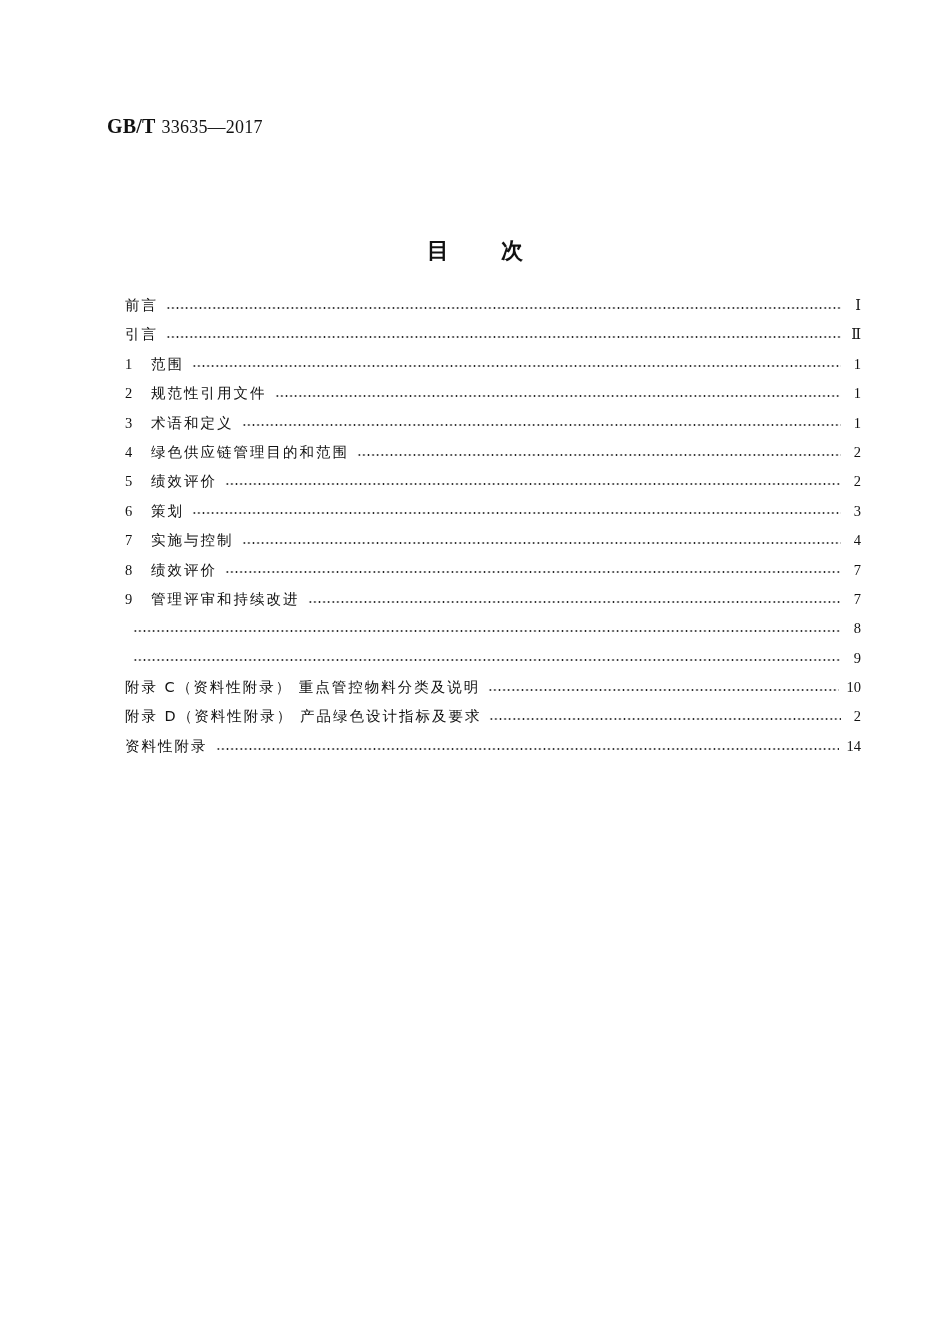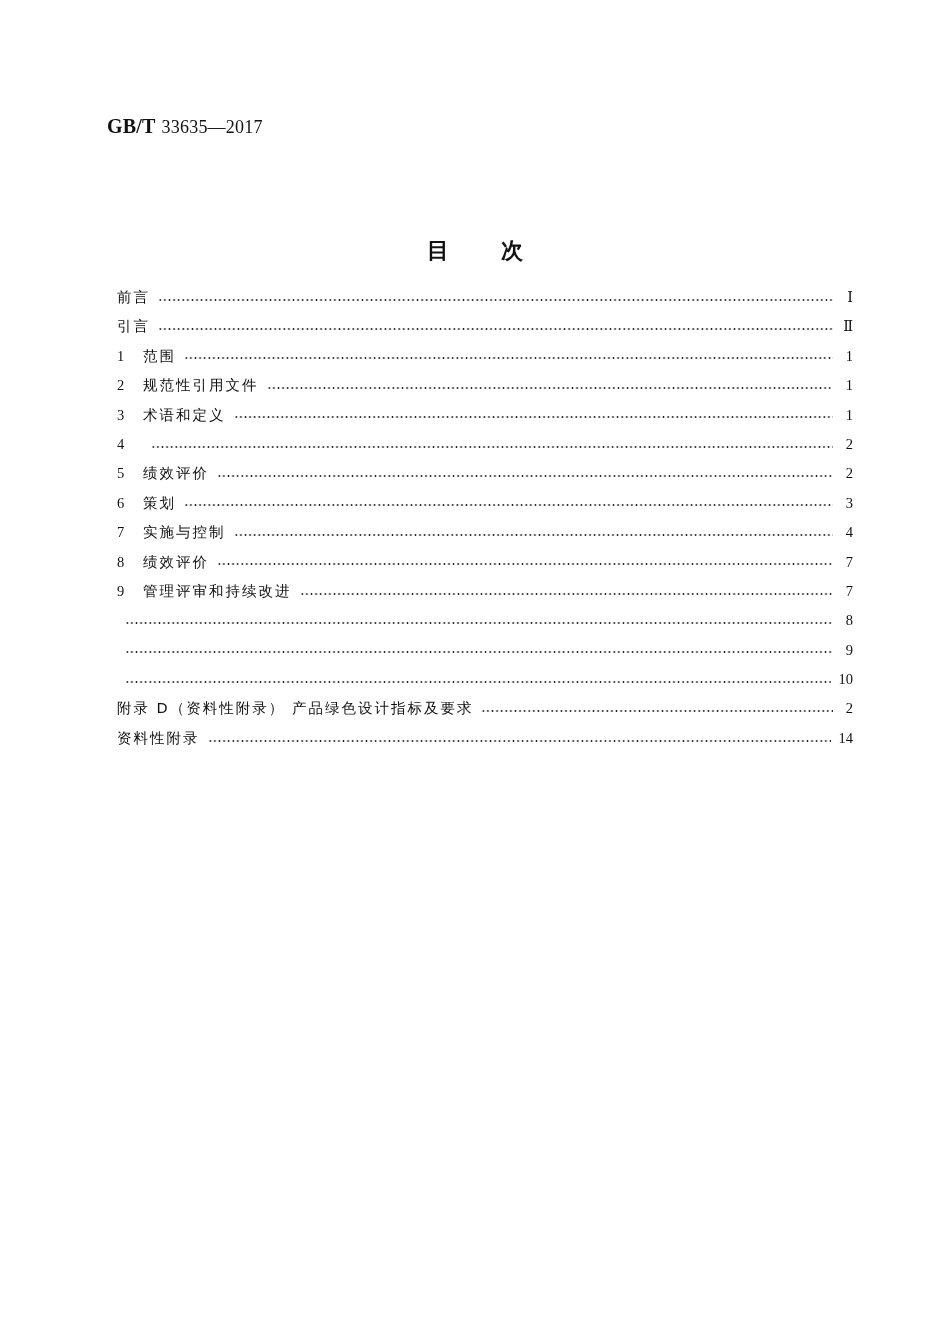--- a/index.html
+++ b/index.html
@@ -49,21 +49,21 @@
     }
     .title .gap {
       display: inline-block;
       width: 52px;
     }
     .toc {
       position: absolute;
       left: 107px;
       top: 273px;
       width: 736px;
-      margin: 10px;
+      margin: 18px;
       padding: 0;
       list-style: none;
     }
     .toc-row {
       display: flex;
       align-items: baseline;
       height: 29.4px;
       line-height: 29.4px;
       font-size: 14.5px;
       white-space: nowrap;
@@ -132,20 +132,21 @@
     <span class="page">1</span>
   </li>
   <li class="toc-row">
     <span class="num">3</span>
     <span class="label">术语和定义</span>
     <span class="leader"></span>
     <span class="page">1</span>
   </li>
   <li class="toc-row">
     <span class="num">4</span>
+    <span class="label">绿色供应链管理目的和范围</span>
     <span class="leader"></span>
     <span class="page">2</span>
   </li>
   <li class="toc-row">
     <span class="num">5</span>
     <span class="label">绩效评价</span>
     <span class="leader"></span>
     <span class="page">2</span>
   </li>
   <li class="toc-row">
@@ -174,20 +175,21 @@
   </li>
   <li class="toc-row">
     <span class="leader"></span>
     <span class="page">8</span>
   </li>
   <li class="toc-row">
     <span class="leader"></span>
     <span class="page">9</span>
   </li>
   <li class="toc-row">
+    <span class="label">附录 C（资料性附录）  重点管控物料分类及说明</span>
     <span class="leader"></span>
     <span class="page">10</span>
   </li>
   <li class="toc-row">
     <span class="label">附录 D（资料性附录）  产品绿色设计指标及要求</span>
     <span class="leader"></span>
     <span class="page">2</span>
   </li>
   <li class="toc-row">
     <span class="label">资料性附录</span>

